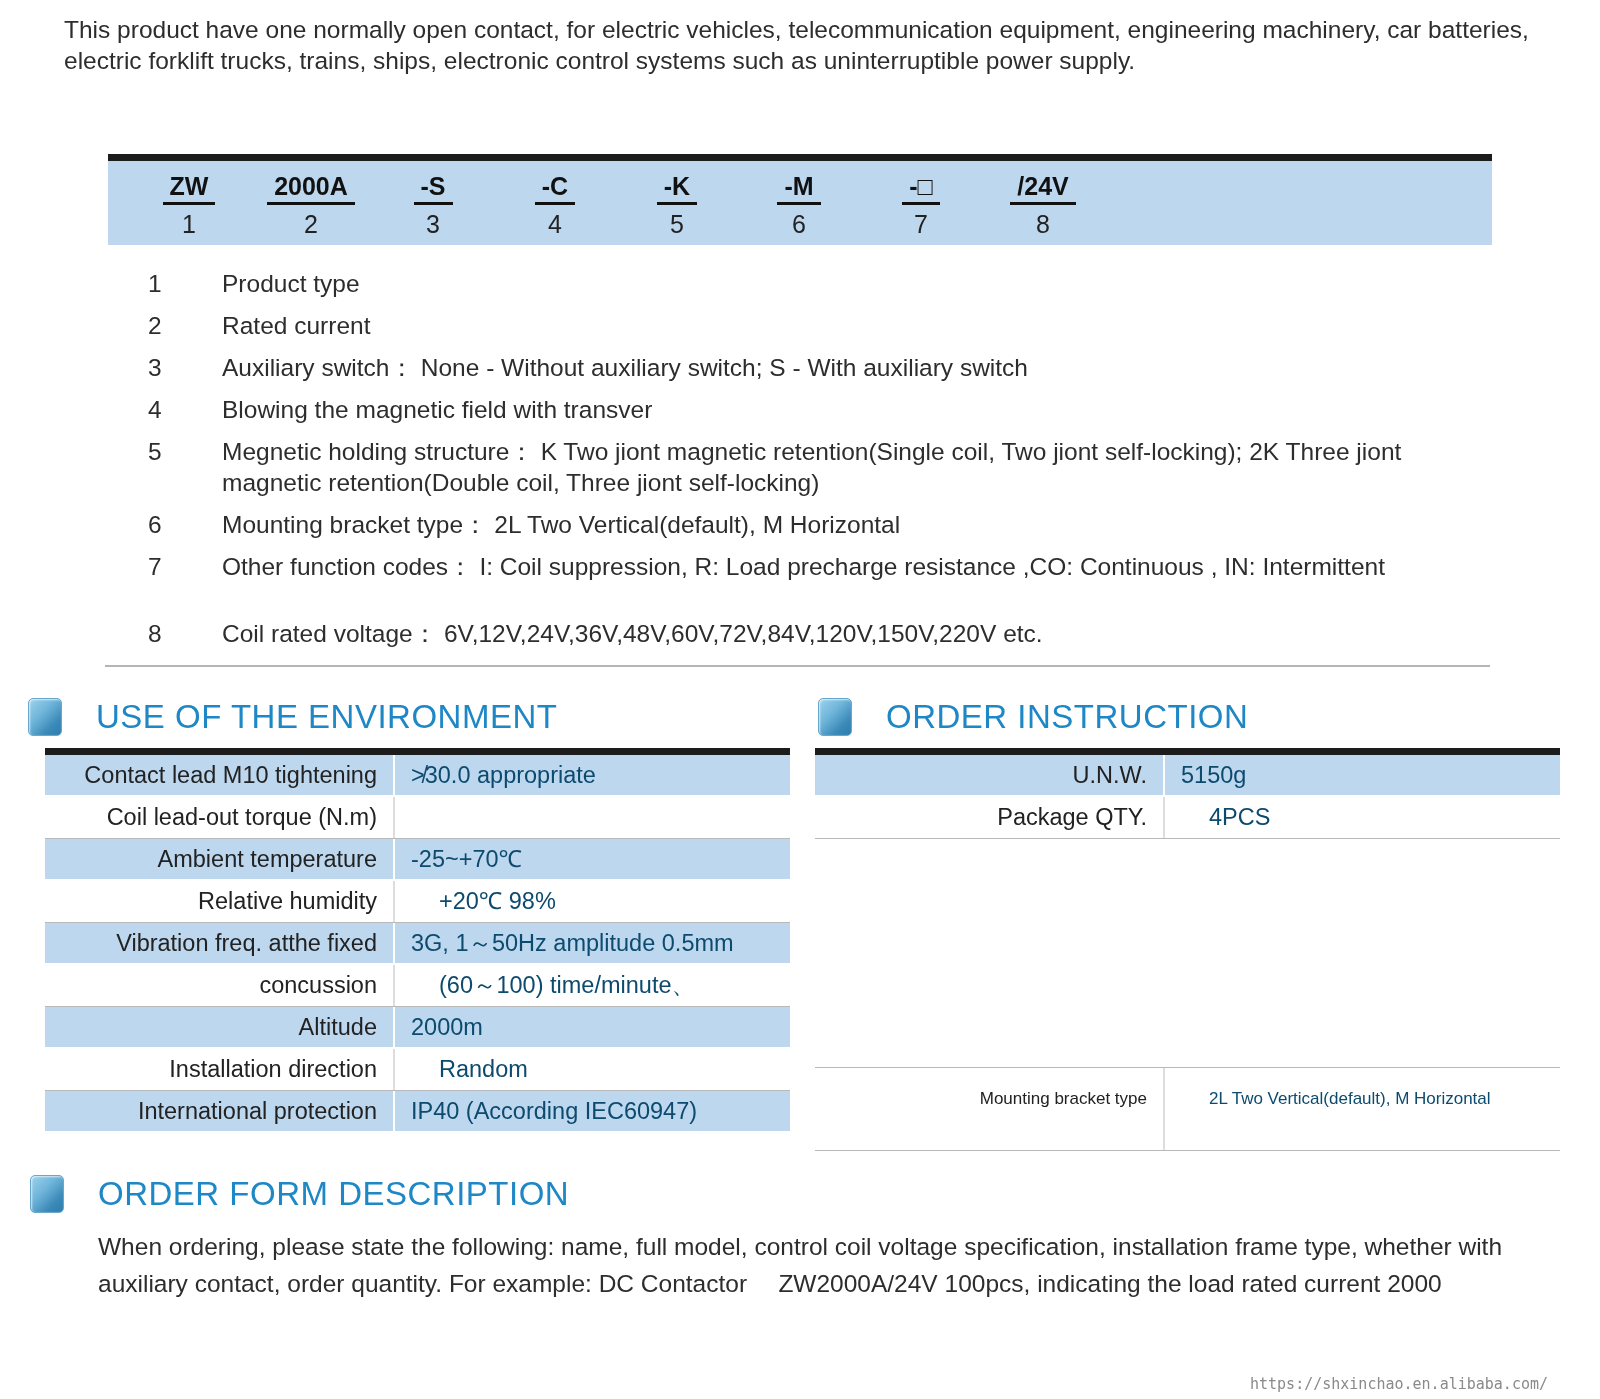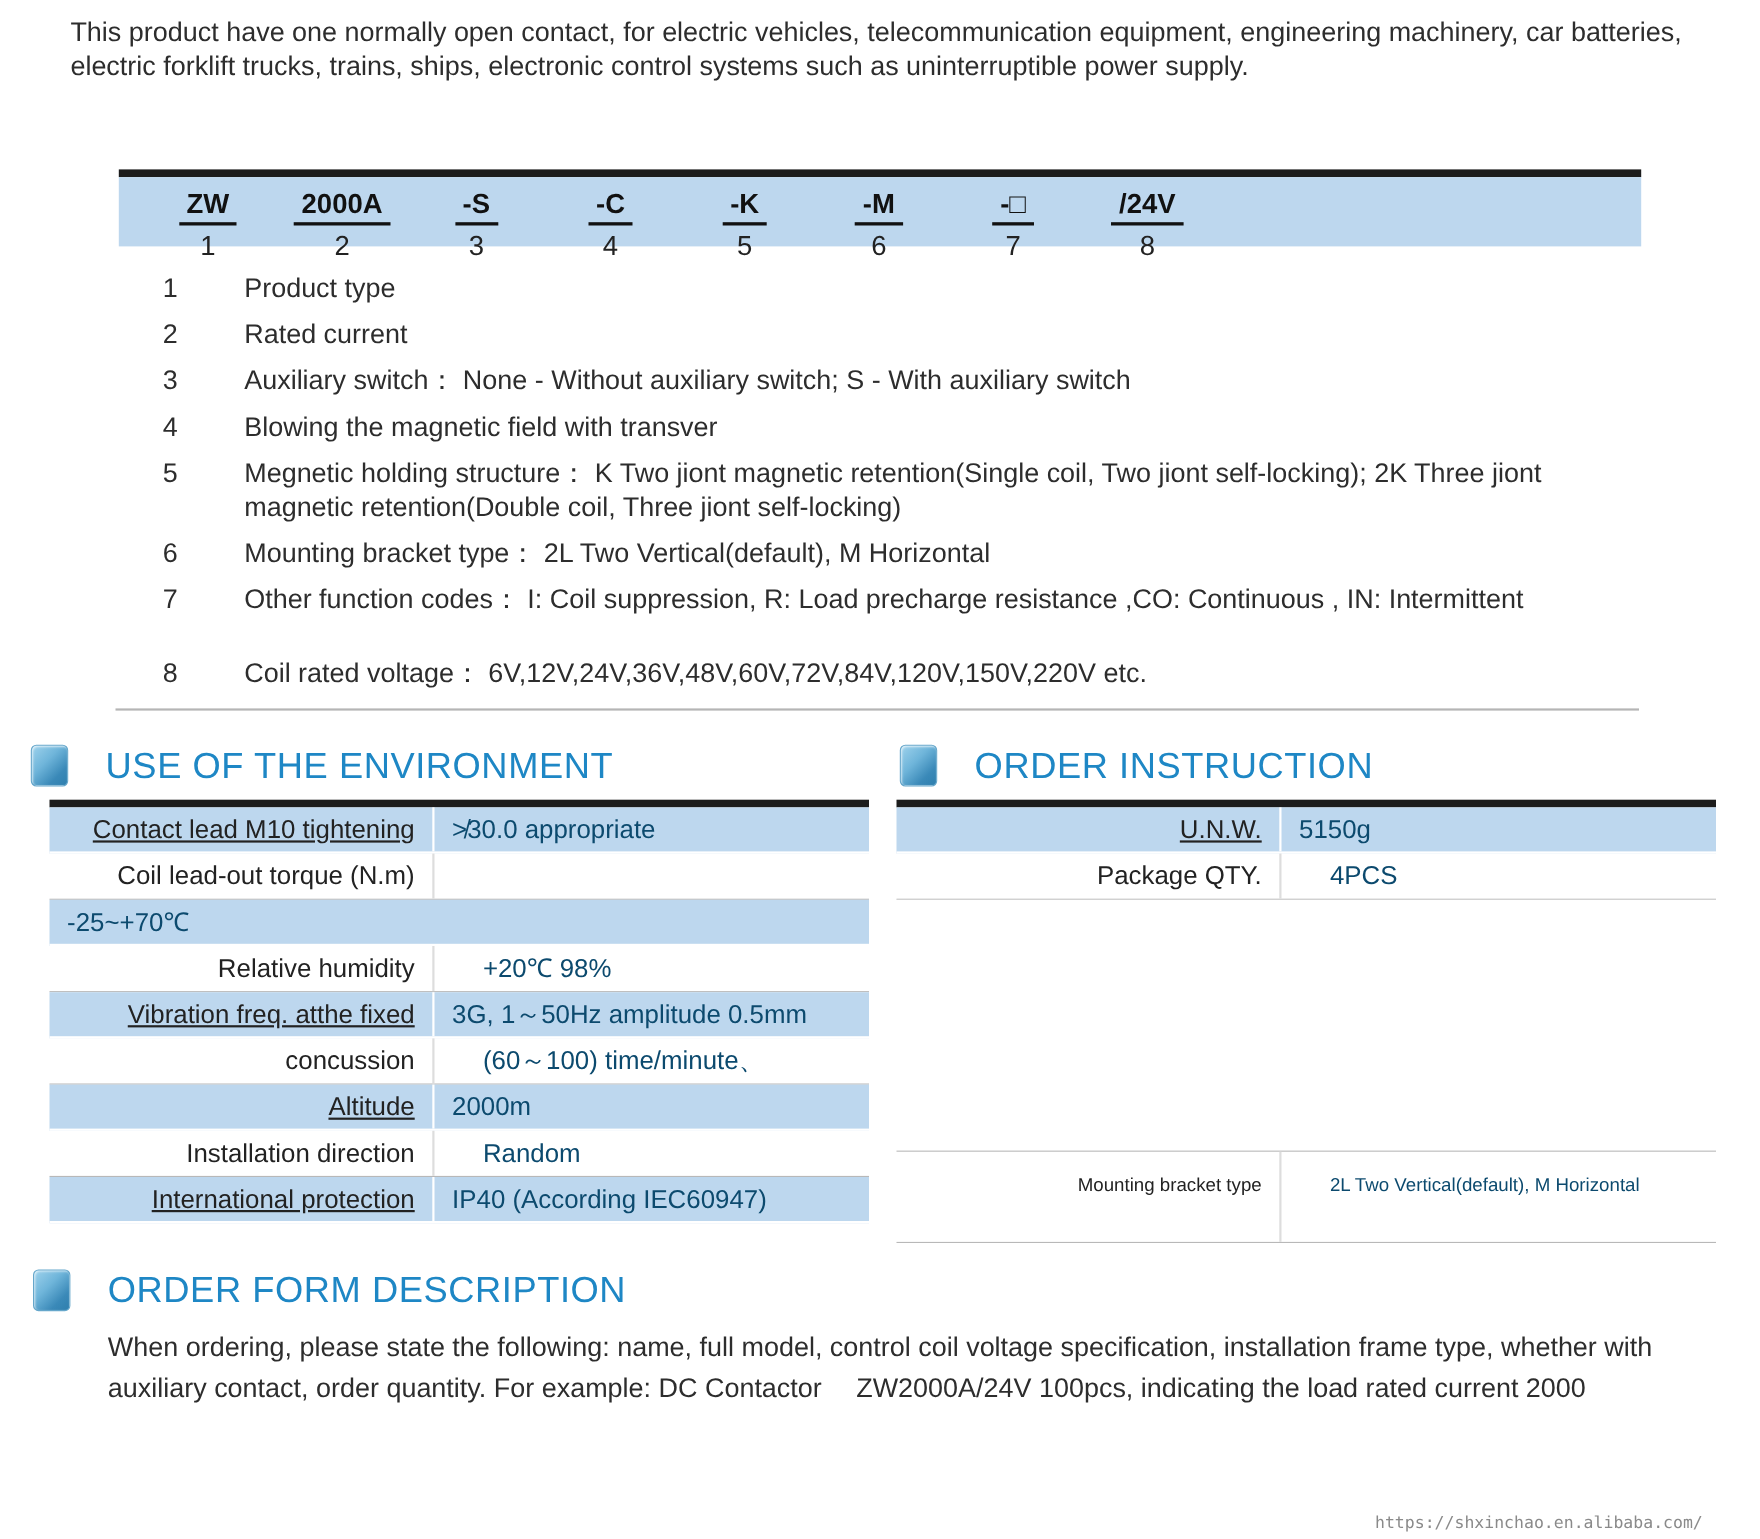--- a/index.html
+++ b/index.html
@@ -13,21 +13,21 @@
     border:1px solid #66a7cb; box-shadow:inset 1px 1px 2px rgba(255,255,255,.7); }
   .sec-title { font-size:33px; font-weight:400; color:#1e87c5; margin-left:34px; letter-spacing:.5px; }
 
   
   .uses-header { margin:22px 0 0 30px; }
   .uses-p { margin:14px 0 0 64px; width:1475px; font-size:24.5px; line-height:31px; }
 
   
   .model-table { margin:78px 0 0 108px; width:1384px; }
   .model-bar { height:7px; background:#1c1c1c; }
-  .model-body { background:#bdd7ee; height:63px; display:flex; padding:11px 0 0 20px; }
+  .model-body { background:#bdd7ee; height:84px; display:flex; padding:11px 0 0 20px; }
   .seg { width:122px; text-align:center; }
   .seg-code { display:inline-block; font-size:25px; font-weight:bold; color:#111;
     border-bottom:3px solid #111; padding:0 7px 1px 7px; min-width:30px; }
   .seg-num { display:block; font-size:25px; color:#222; margin-top:5px; }
 
   
   .model-items { margin:23px 0 0 148px; font-size:24.5px; }
   .item { display:flex; margin-bottom:11px; line-height:31px; }
   .item-num { width:74px; flex:none; }
   .item-text { width:1245px; }
@@ -41,21 +41,21 @@
   .col-left .sec-header, .col-right .sec-header { height:40px; }
   .col-right .sec-header { margin-left:3px; }
 
   .data-table { margin-top:11px; width:745px; font-size:23.5px; }
   .col-left .data-table { margin-left:17px; }
   .t-bar { height:7px; background:#1c1c1c; }
   .t-row { display:flex; height:42px; line-height:40px; }
   .t-row.blue { background:#bdd7ee; border-bottom:2px solid #ffffff; }
   .t-row.white { background:#ffffff; border-bottom:1px solid #b8b8b8;gap:28px; }
   .t-label { width:350px; flex:none; text-align:right; padding-right:16px; color:#222; }
-  .t-row.blue .t-label { border-right:2px solid #ffffff;text-decoration:underline; }
+  .t-row.blue .t-label { border-right:2px solid #ffffff; }
   .t-row.white .t-label { border-right:2px solid #dddddd; }
   .t-value { flex:1; padding-left:16px; color:#0c4a6e; }
 
   .oi-gap { height:228px; background:#fff; }
   .oi-bottom { display:flex; border-top:1px solid #b8b8b8; border-bottom:1px solid #b8b8b8;
     min-height:84px; font-size:17px; }
   .oi-bottom .t-label { line-height:44px; padding-top:9px; }
   .oi-bottom .t-value { line-height:44px; padding-top:9px; padding-right:46px; }
 
   
@@ -156,20 +156,21 @@
       <div class="data-table">
         <div class="t-bar"></div>
         <div class="t-row blue">
           <div class="t-label">Contact lead M10 tightening</div>
           <div class="t-value">≯30.0 appropriate</div>
         </div>
         <div class="t-row white">
           <div class="t-label">Coil lead-out torque (N.m)</div>
         </div>
         <div class="t-row blue">
+          <div class="t-label">Ambient temperature</div>
           <div class="t-value">-25~+70℃</div>
         </div>
         <div class="t-row white">
           <div class="t-label">Relative humidity</div>
           <div class="t-value">+20℃ 98%</div>
         </div>
         <div class="t-row blue">
           <div class="t-label">Vibration freq. atthe fixed</div>
           <div class="t-value">3G, 1～50Hz amplitude 0.5mm</div>
         </div>

